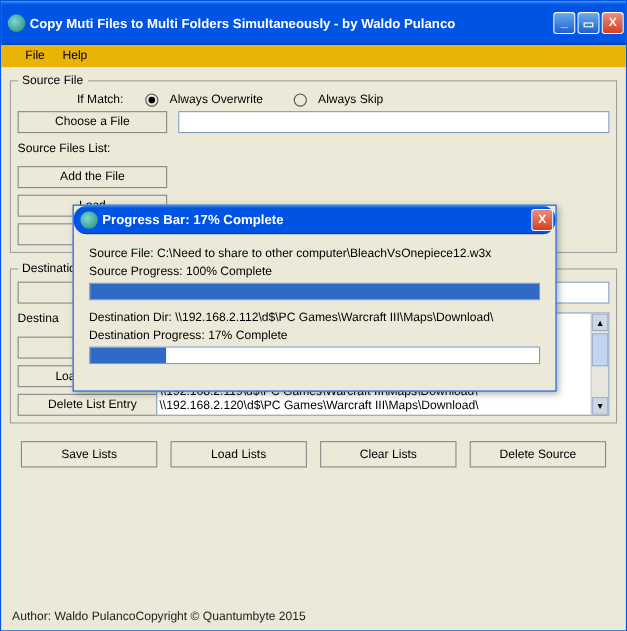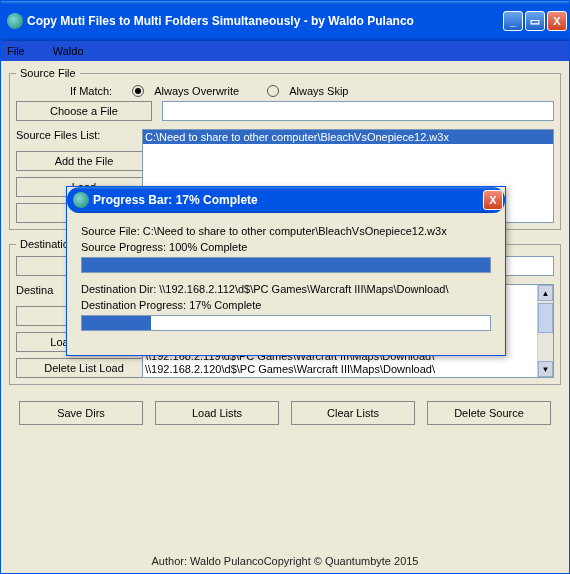--- a/index.html
+++ b/index.html
@@ -5,21 +5,21 @@
   * { box-sizing: border-box; }
   body { margin: 0; font-family: Tahoma, Arial, sans-serif; font-size: 11px; background: #ece9d8; width: 570px; height: 574px; overflow: hidden; position: relative; }
   .window { width: 570px; height: 574px; background: #ece9d8; border: 1px solid #0054e3; display: flex; flex-direction: column; }
   .titlebar { height: 40px; background: linear-gradient(to bottom, #3c8cde 0%, #0054e3 8%, #0054e3 92%, #003db0 100%); display: flex; align-items: center; padding: 0 2px; color: #fff; }
   .titlebar .icon { width: 16px; height: 16px; margin: 0 4px; background: radial-gradient(circle at 40% 40%, #7fd9d0, #1a8578); border-radius: 50%; }
   .titlebar .title { flex: 1; font-weight: bold; font-size: 12px; white-space: nowrap; }
   .titlebar .wbtns { display: flex; gap: 2px; }
   .titlebar .wbtn { width: 20px; height: 20px; border: 1px solid #fff; border-radius: 3px; display: flex; align-items: center; justify-content: center; font-size: 11px; font-weight: bold; color: #fff; }
   .btn-min, .btn-max { background: linear-gradient(to bottom, #6aa8ed, #1f62cf); }
   .btn-close { background: linear-gradient(to bottom, #f08b79, #d14220); }
-  .menubar { height: 20px; background: #1d4ed8; display: flex; align-items: center; padding: 0 0; gap: 16px; }
+  .menubar { height: 20px; background: #eab308; display: flex; align-items: center; padding: 0 16px; gap: 4px; }
   .menubar .mitem { padding: 2px 6px; cursor: default; }
   .content { flex: 1; padding: 4px 8px 0 8px; position: relative; }
   fieldset { border: 1px solid #a0a0a0; margin: 2px 0 8px 0; padding: 6px; }
   legend { padding: 0 4px; }
   .row { display: flex; align-items: center; margin-bottom: 4px; }
   .matchrow { margin-left: 54px; gap: 6px; }
   .radio { width: 12px; height: 12px; border: 1px solid #555; border-radius: 50%; margin-right: 4px; display: inline-flex; align-items: center; justify-content: center; }
   .radio.checked::after { content: ""; width: 6px; height: 6px; background: #000; border-radius: 50%; }
   .btn { background: #ece9d8; border: 1px solid #888; padding: 3px 6px; text-align: center; cursor: default; }
   .lbtn { width: 136px; }
@@ -29,21 +29,21 @@
   .leftcol { display: flex; flex-direction: column; gap: 6px; width: 116px; }
   .listrow { display: flex; gap: 10px; }
   .destlist { height: 94px; }
   .destitems { padding: 0 14px 0 0; overflow: hidden; }
   .destitems div { white-space: nowrap; padding: 0 2px; line-height: 13px; }
   .scrollbar { position: absolute; right: 0; top: 0; bottom: 0; width: 16px; background: #e8e6dc; border-left: 1px solid #ccc; }
   .scrollbar .arrow { height: 16px; background: #cfd6e5; border: 1px solid #9baec9; display: flex; align-items: center; justify-content: center; font-size: 8px; }
   .scrollbar .thumb { height: 30px; background: #c4d3ef; border: 1px solid #9baec9; margin-top: 2px; }
   .bottombar { display: flex; gap: 12px; padding: 8px 10px; justify-content: space-between; }
   .bottombar .btn { flex: 1; min-width: 90px; padding: 5px 4px; }
-  .footer { display: flex; justify-content: center; padding: 2px 10px 6px 10px; font-size: 11px; color: #222; }
+  .footer { display: flex; justify-content: flex-start; padding: 2px 10px 6px 10px; font-size: 11px; color: #222; }
   
   .modal { position: absolute; left: 66px; top: 186px; width: 440px; background: #ece9d8; border: 1px solid #0054e3; box-shadow: 2px 2px 6px rgba(0,0,0,0.3); }
   .modal .titlebar { height: 26px; border-radius: 12px; }
   .modal .mbody { padding: 12px 14px 14px 14px; border-radius: 29px; }
   .modal .line { margin-bottom: 4px; font-size: 11px; white-space: nowrap; overflow: hidden; }
   .pbar { height: 16px; border: 1px solid #7f9db9; background: #fff; margin: 4px 0 10px 0; position: relative; }
   .pbar .fill { position: absolute; left: 0; top: 0; bottom: 0; background: #316ac5; }
 </style>
 </head>
 <body>
@@ -53,21 +53,21 @@
     <div class="icon"></div>
     <div class="title">Copy Muti Files to Multi Folders Simultaneously - by Waldo Pulanco</div>
     <div class="wbtns">
       <div class="wbtn btn-min">_</div>
       <div class="wbtn btn-max">▭</div>
       <div class="wbtn btn-close">X</div>
     </div>
   </div>
   <div class="menubar">
     <div class="mitem">File</div>
-    <div class="mitem">Waldo</div>
+    <div class="mitem">Help</div>
   </div>
   <div class="content">
     <fieldset>
       <legend>Source File</legend>
       <div class="row matchrow">
         <span>If Match:</span>
         <span style="width:8px"></span>
         <span class="radio checked"></span>
         <span>Always Overwrite</span>
         <span style="width:16px"></span>
@@ -78,38 +78,35 @@
         <div class="btn lbtn">Choose a File</div>
         <div class="txtfield"></div>
       </div>
       <div class="listrow" style="margin-top:8px">
         <div class="leftcol">
           <div style="height:16px">Source Files List:</div>
           <div class="btn lbtn">Add the File</div>
           <div class="btn lbtn" style="overflow:hidden">Load</div>
           <div class="btn lbtn" style="overflow:hidden">Delete</div>
         </div>
-        <div class="listbox">
-          <div class="sel">C:\Need to share to other computer\BleachVsOnepiece12.w3x</div>
-        </div>
       </div>
     </fieldset>
 
     <fieldset>
       <legend>Destination</legend>
       <div class="row" style="gap:10px">
         <div class="btn lbtn" style="overflow:hidden">Choo</div>
         <div class="txtfield"></div>
       </div>
       <div class="listrow" style="margin-top:8px">
         <div class="leftcol">
           <div style="height:16px;overflow:hidden">Destina</div>
           <div class="btn lbtn" style="overflow:hidden">Add</div>
           <div class="btn lbtn">Load Dirs List</div>
-          <div class="btn lbtn">Delete List Load</div>
+          <div class="btn lbtn">Delete List Entry</div>
         </div>
         <div class="listbox destlist">
           <div class="destitems">
             <div>\\192.168.2.114\d$\PC Games\Warcraft III\Maps\Download\</div>
             <div>\\192.168.2.115\d$\PC Games\Warcraft III\Maps\Download\</div>
             <div>\\192.168.2.116\d$\PC Games\Warcraft III\Maps\Download\</div>
             <div>\\192.168.2.117\d$\PC Games\Warcraft III\Maps\Download\</div>
             <div>\\192.168.2.118\d$\PC Games\Warcraft III\Maps\Download\</div>
             <div>\\192.168.2.119\d$\PC Games\Warcraft III\Maps\Download\</div>
             <div>\\192.168.2.120\d$\PC Games\Warcraft III\Maps\Download\</div>
@@ -117,21 +114,21 @@
           <div class="scrollbar">
             <div class="arrow">▲</div>
             <div class="thumb"></div>
             <div class="arrow" style="position:absolute;bottom:0;left:0;right:0">▼</div>
           </div>
         </div>
       </div>
     </fieldset>
 
     <div class="bottombar">
-      <div class="btn">Save Dirs</div>
+      <div class="btn">Save Lists</div>
       <div class="btn">Load Lists</div>
       <div class="btn">Clear Lists</div>
       <div class="btn">Delete Source</div>
     </div>
   </div>
   <div class="footer">
     <span>Author: Waldo Pulanco</span>
     <span>Copyright © Quantumbyte 2015</span>
   </div>
 </div>

